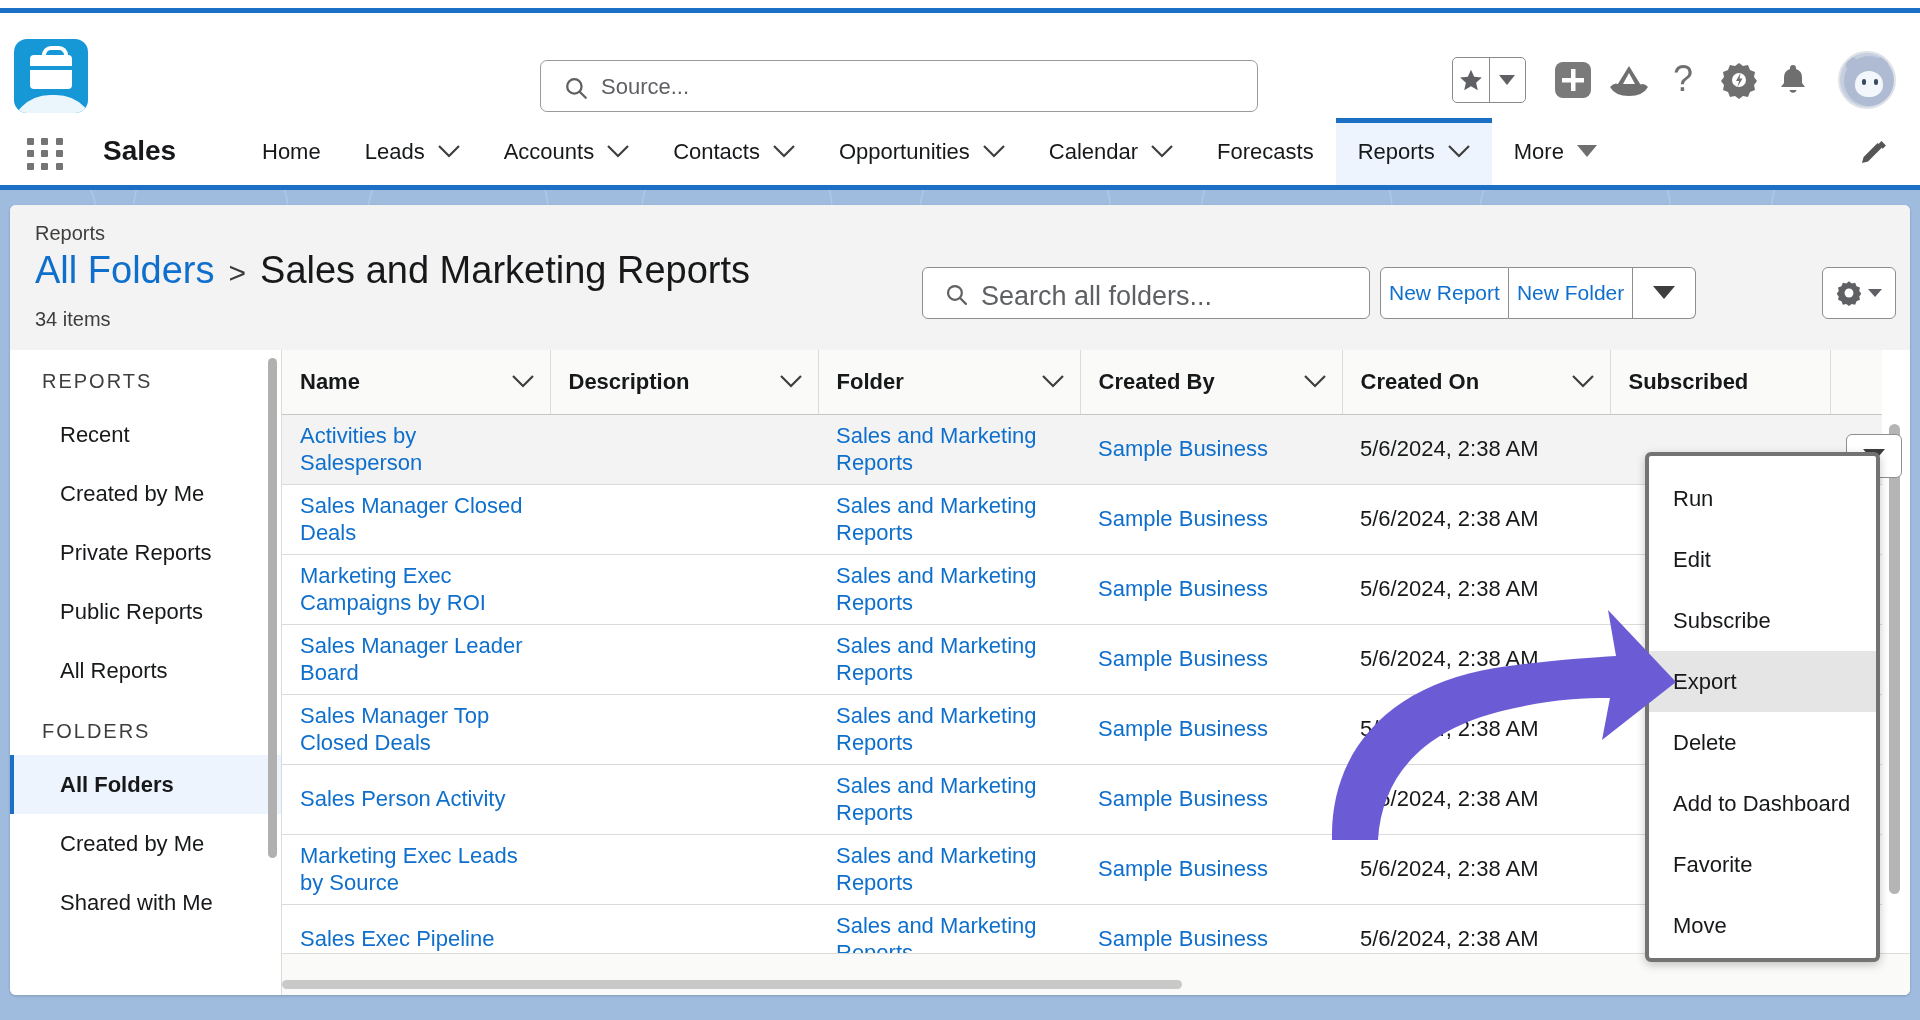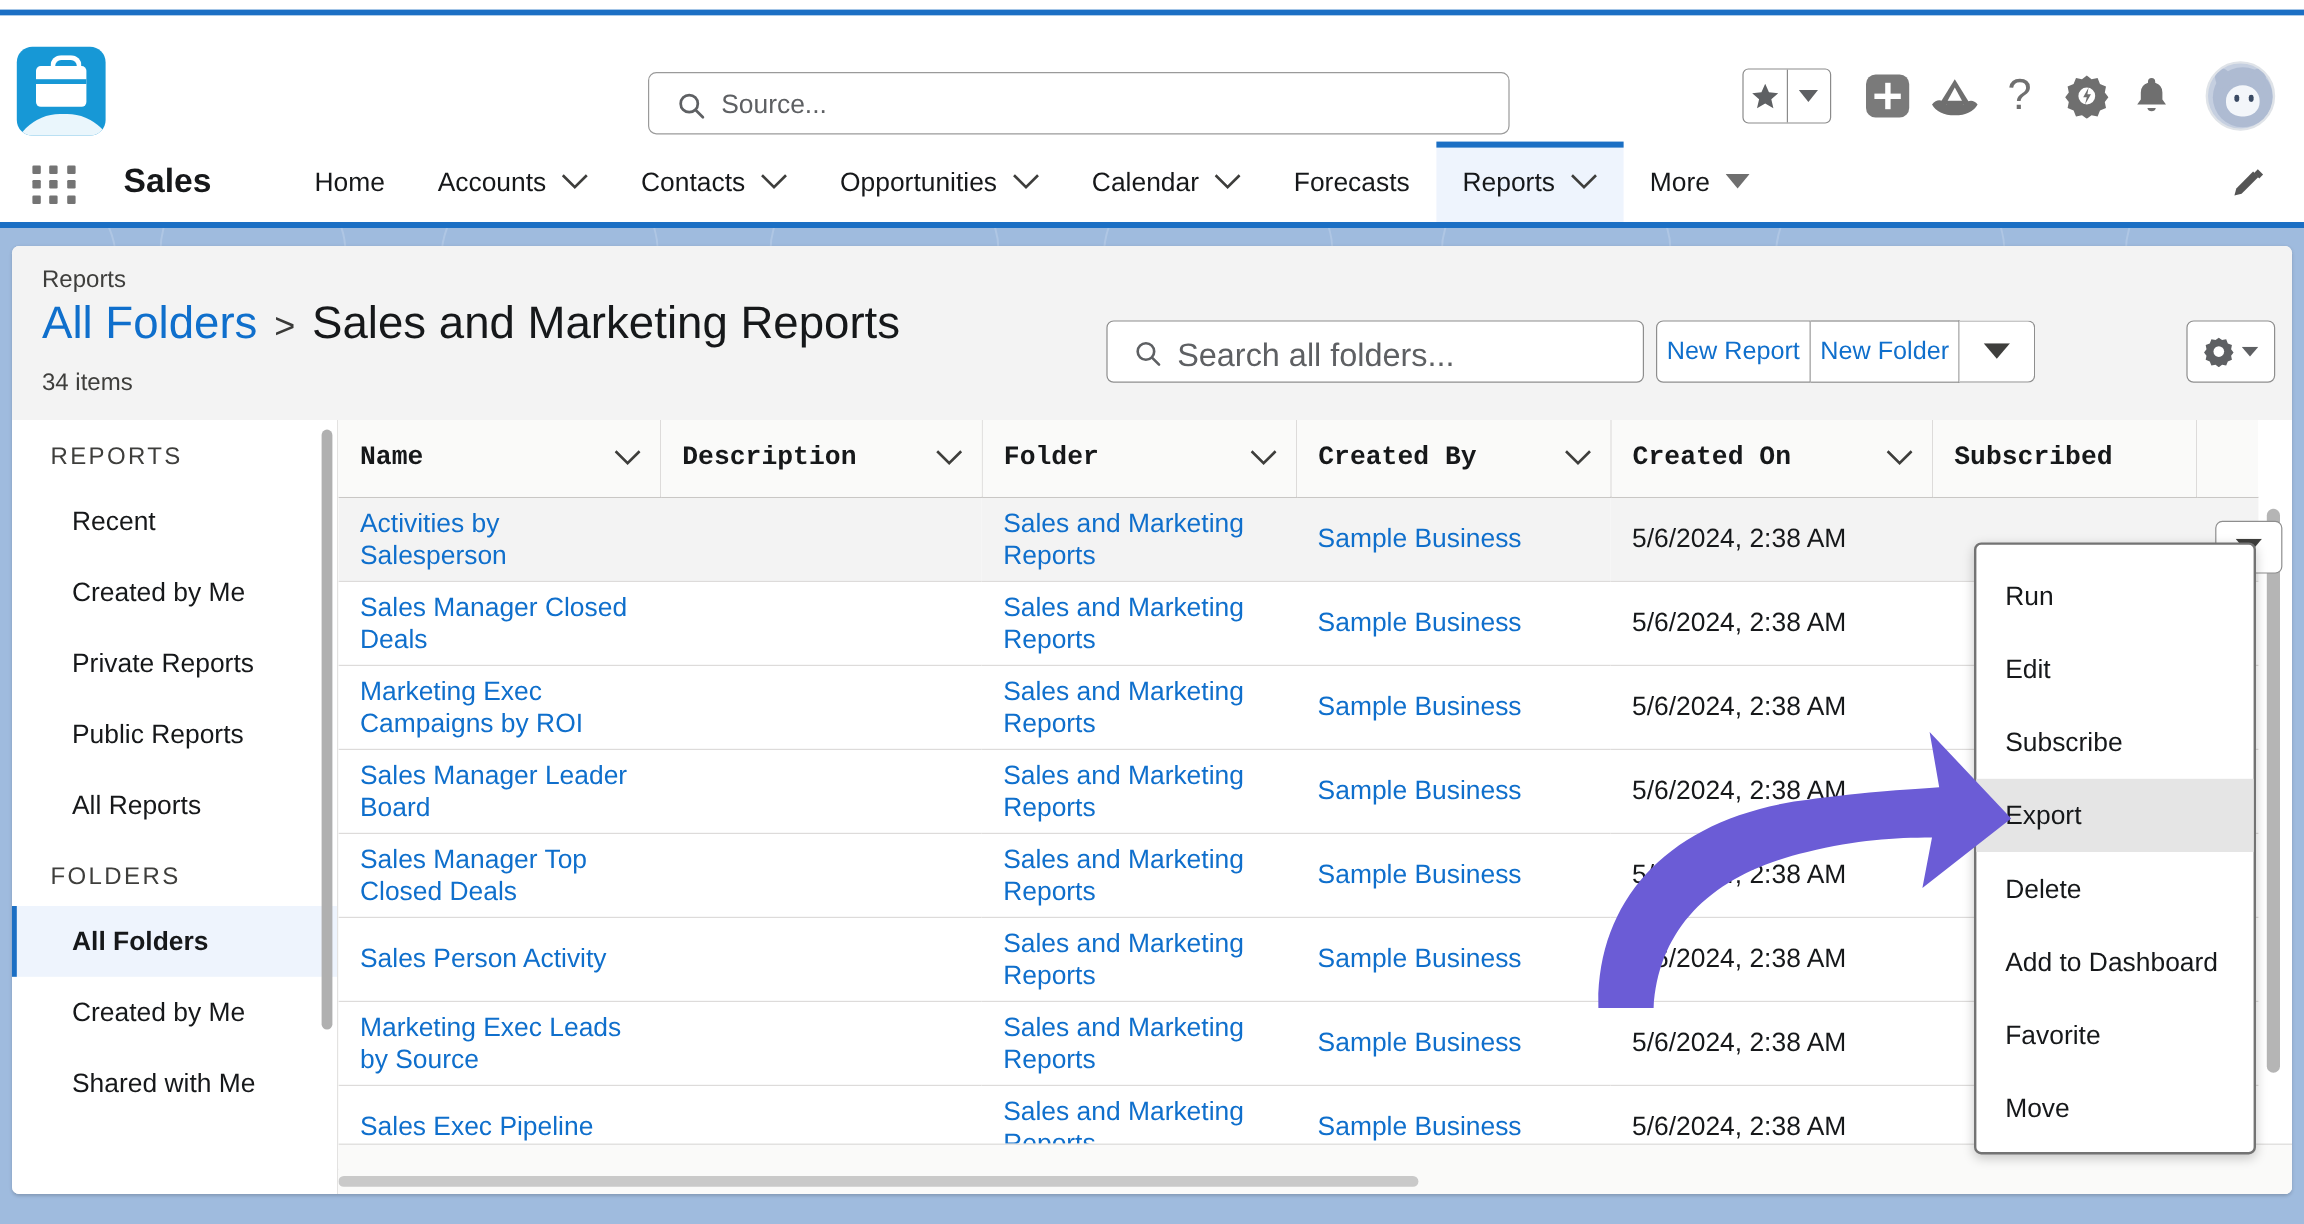--- a/index.html
+++ b/index.html
@@ -171,21 +171,21 @@
   
   .tablewrap {
     position:absolute; left:272px; top:145px; width:1628px; height:645px;
     background:#fff; overflow:hidden;
   }
   table.rpt { border-collapse:collapse; width:1600px; table-layout:fixed; }
   table.rpt th {
     height:64px; background:#fafaf9; border-bottom:1px solid #c9c7c5;
     border-right:1px solid #dddbda;
     font-size:22px; font-weight:bold; color:#16181a; text-align:left;
-    padding-left:18px; vertical-align:middle; position:relative;font-family:Liberation Mono, monospace;
+    padding-left:18px; vertical-align:middle; position:relative;
   }
   table.rpt th .thin { display:flex; align-items:center; justify-content:space-between; padding-right:16px; }
   table.rpt td {
     height:70px; border-bottom:1px solid #dddbda; font-size:22px;
     padding:6px 18px; vertical-align:middle; color:#16181a; line-height:1.25;
   }
   table.rpt tr.row0 td { background:#f3f3f3; }
   td.lnk a { color:#0f6fcc; text-decoration:none; cursor:pointer; }
   .c-name { width:268px; } .c-desc { width:268px; } .c-fold { width:262px; }
   .c-by { width:262px; } .c-on { width:268px; } .c-sub { width:220px; } .c-act { width:52px; }
@@ -203,21 +203,21 @@
     background:#c9c9c9; border-radius:5px;
   }
   .tbl-foot {
     position:absolute; left:0; bottom:0; width:1628px; height:42px; background:#fafaf9;
     border-top:1px solid #dddbda;
   }
 
   
   .menu {
     position:absolute; left:1645px; top:452px; width:235px; height:510px;
-    background:#fff; border:2px solid #737373; border-radius:6px;
+    background:#fff; border:4px solid #737373; border-radius:6px;
     box-shadow:0 3px 10px rgba(0,0,0,.22); z-index:40; padding:12px 0;
   }
   .menu-item {
     height:61px; display:flex; align-items:center; padding-left:24px;
     font-size:22px; color:#16181a; cursor:pointer;
   }
   .menu-item.hl { background:#e5e5e5; }
 
   
   .annot { position:absolute; left:1320px; top:590px; z-index:60; pointer-events:none; }
@@ -321,20 +321,28 @@
         <i></i>
         <i></i>
         <i></i>
         <i></i>
         <i></i>
     </div>
     <div class="appname">Sales</div>
     <div class="navitems" id="navlist">
         <div class="navitem">
           <span>Home</span>
+        </div>
+        <div class="navitem">
+          <span>Leads</span>
+          <span class="cv">
+            <svg width="22" height="13" viewBox="0 0 22 13" fill="none" stroke="#3e3e3c" stroke-width="2.2">
+              <polyline points="1,1 11,11 21,1"></polyline>
+            </svg>
+          </span>
         </div>
         <div class="navitem">
           <span>Accounts</span>
           <span class="cv">
             <svg width="22" height="13" viewBox="0 0 22 13" fill="none" stroke="#3e3e3c" stroke-width="2.2">
               <polyline points="1,1 11,11 21,1"></polyline>
             </svg>
           </span>
         </div>
         <div class="navitem">

